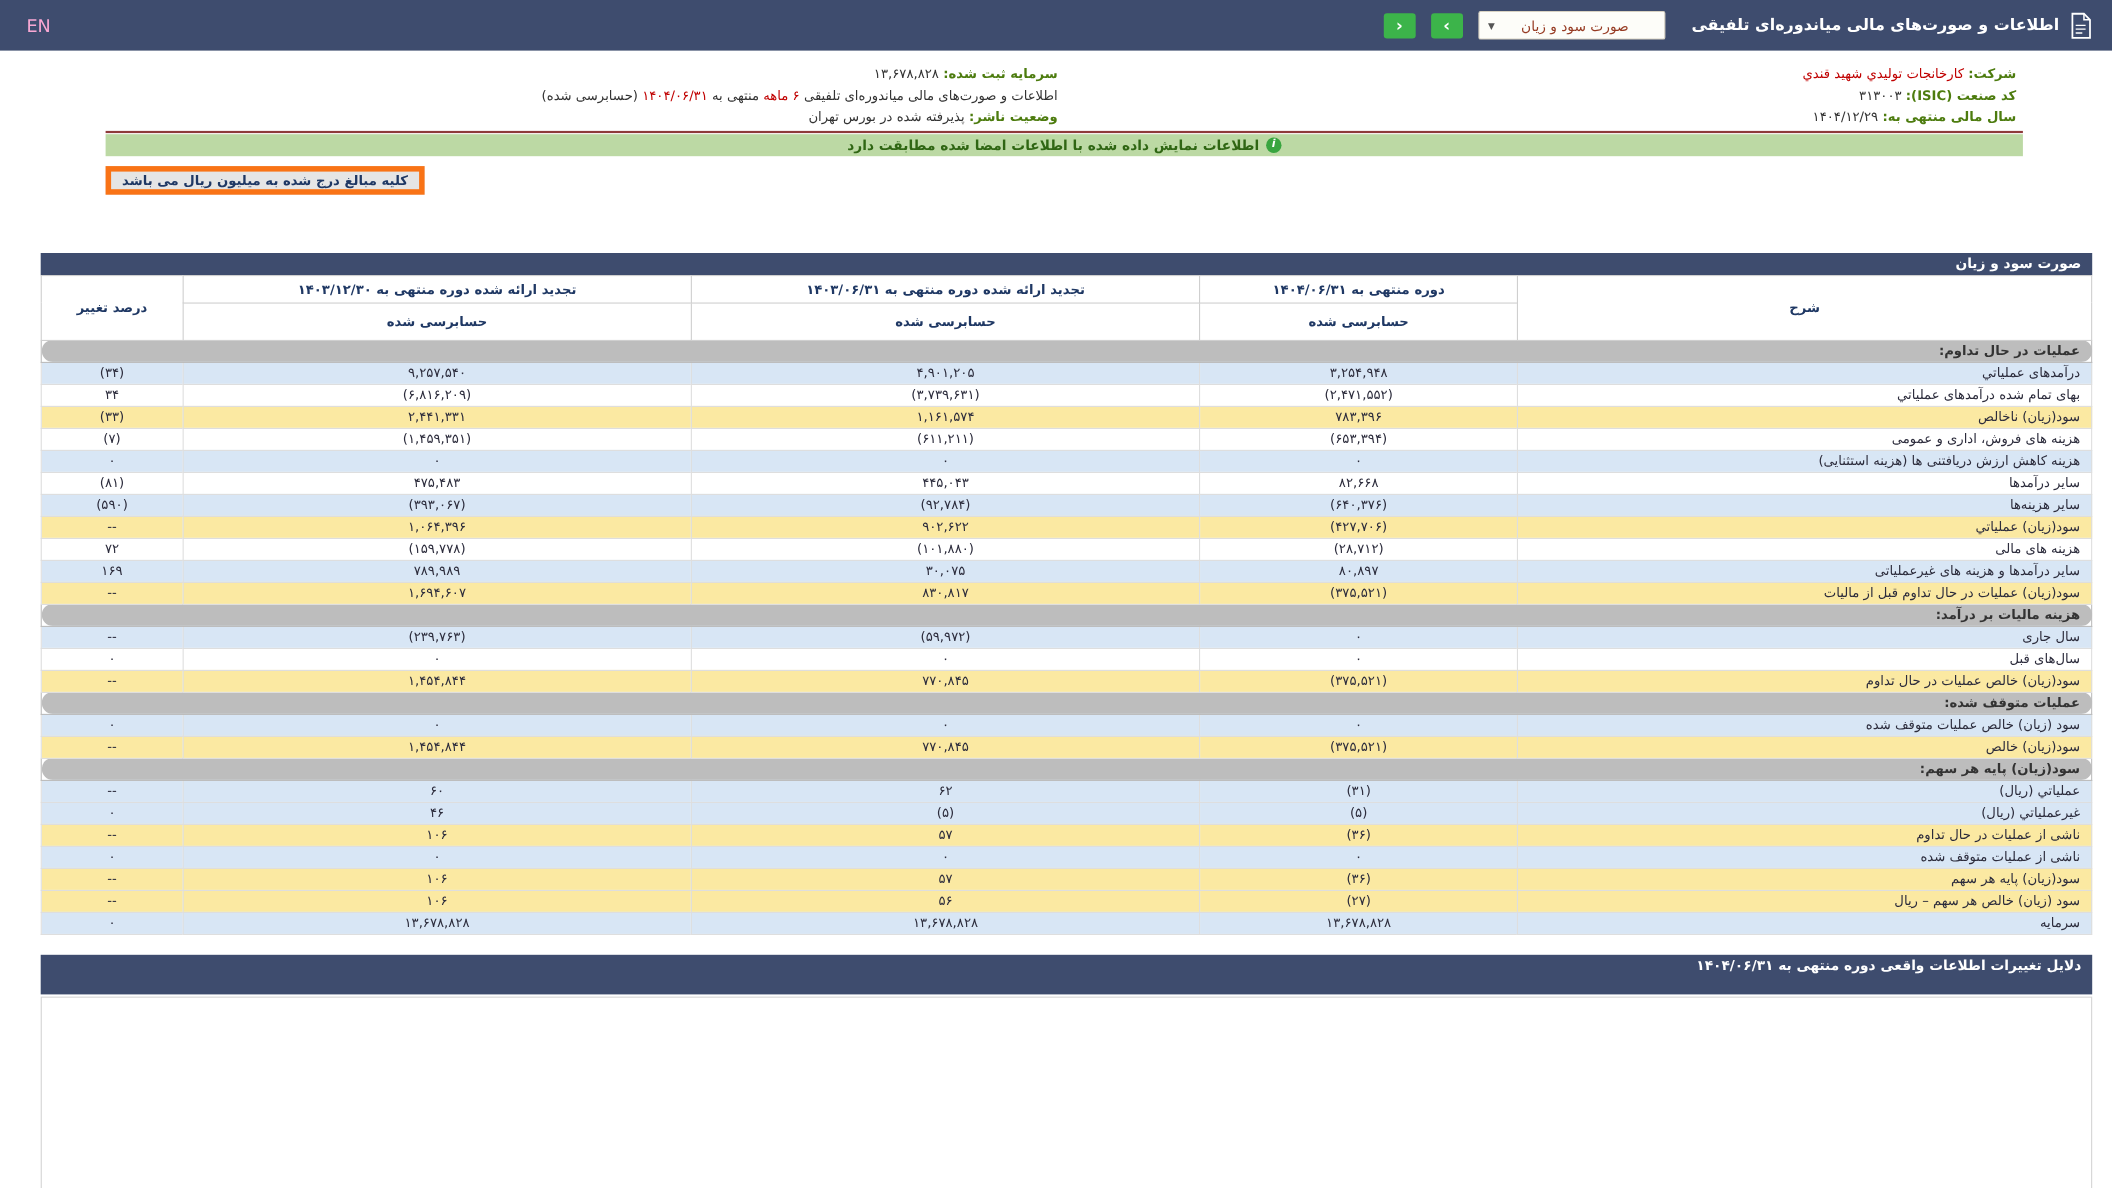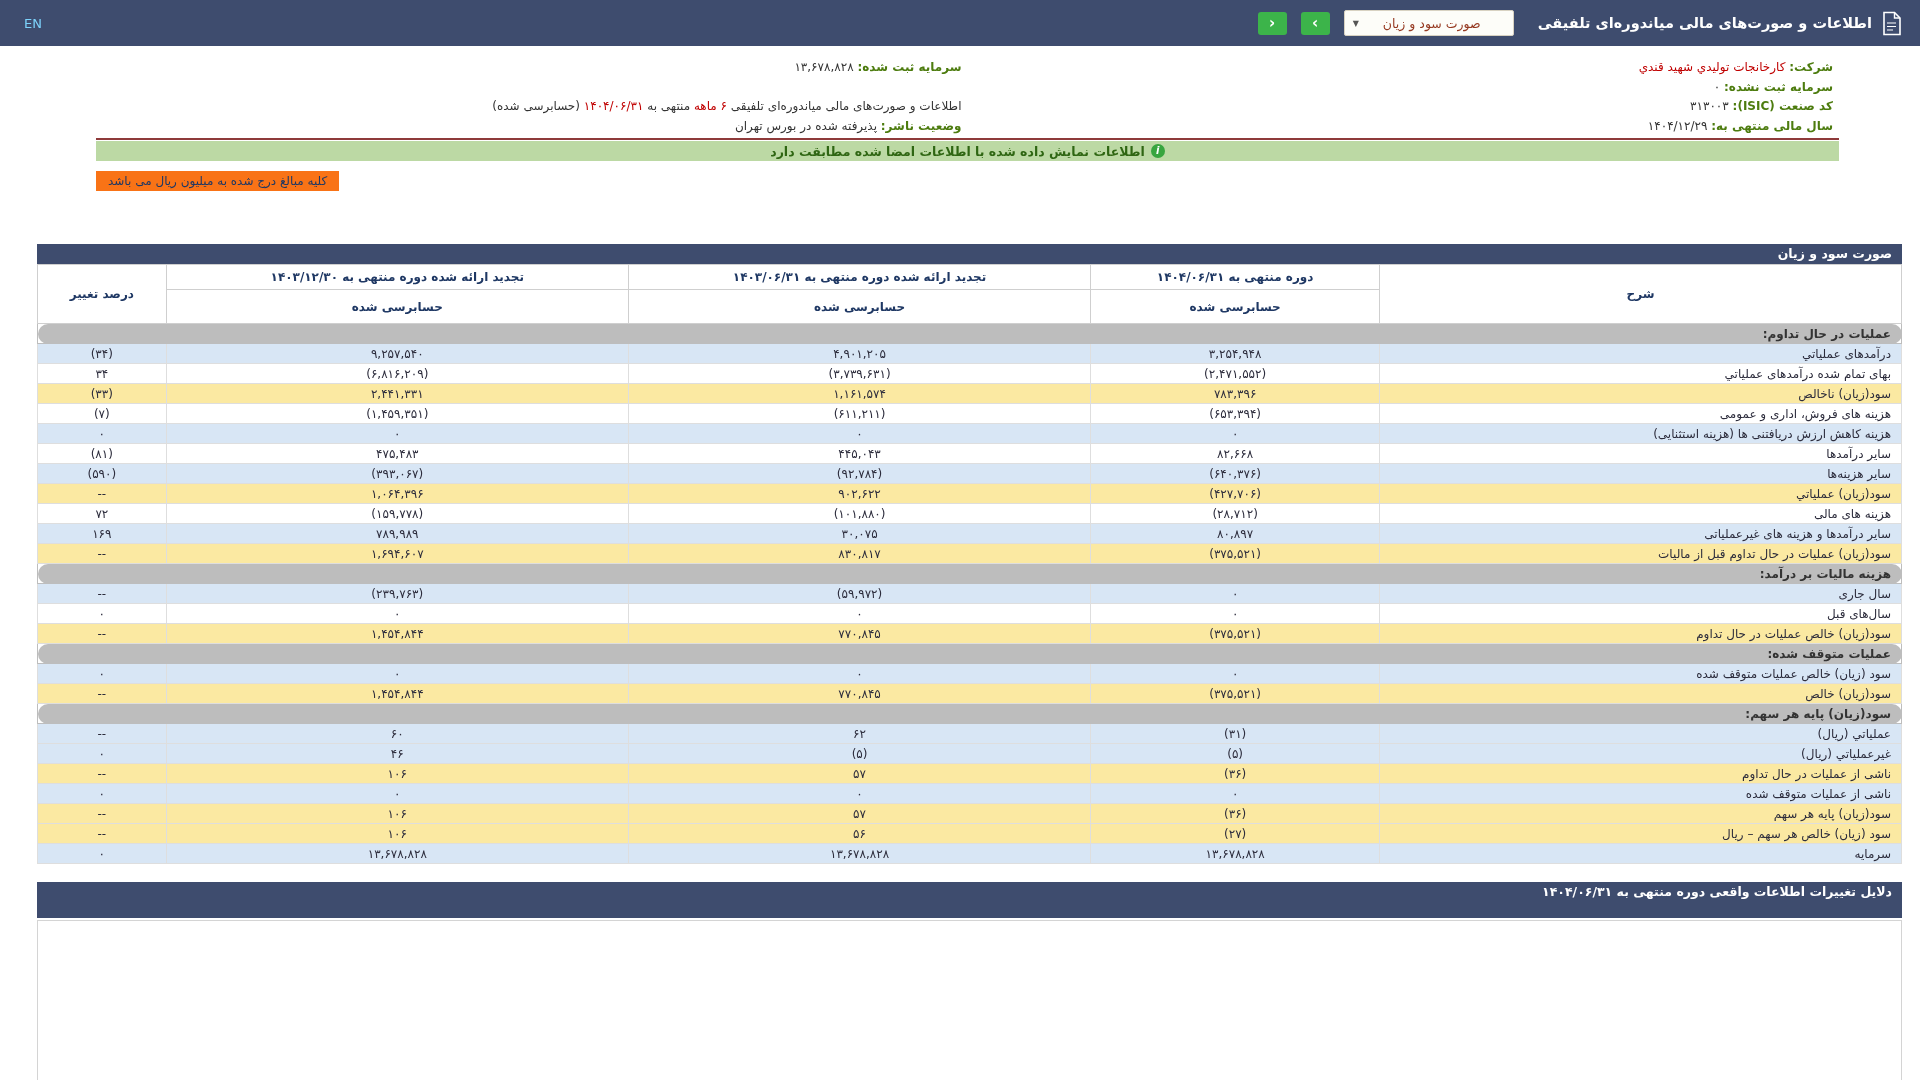--- a/index.html
+++ b/index.html
@@ -18,21 +18,21 @@
     border-radius: 2px; display: flex; align-items: center; padding: 0 8px;
     color: var(--dropdown_text, #963a22); font-size: 12.5px; cursor: pointer; margin-right: 14px;
   }
   .dropdown .dd-label { flex: 1; text-align: center; white-space: nowrap; }
   .dropdown .caret { font-size: 8px; color: #555; }
   .nav-btn {
     width: 29px; height: 23px; background: var(--green_btn, #3cb44a); border-radius: 3px;
     color: #fff; font-weight: bold; font-size: 15px; line-height: 21px;
     display: flex; align-items: center; justify-content: center; cursor: pointer; margin-right: 4px;
   }
-  .lang { margin-right: auto; color: #7dd3fc; font-size: 13px; cursor: pointer; padding: 4px 6px; }
+  .lang { margin-right: auto; color: #f9a8d4; font-size: 16px; cursor: pointer; padding: 4px 6px; }
 
   
   .info-wrap { margin: 12px 81px 0 96px; }
   .info-table { border-bottom: 2px solid var(--line_red, #8e3a3a); padding-bottom: 2px; }
   .info-row { display: flex; line-height: 19.5px; font-size: 12px; }
   .info-cell { flex: 1; padding: 0 6px; white-space: nowrap; }
   .ilabel { font-weight: bold; color: #4d7c0f; }
   .ivalue { color: #333; }
   .red { color: var(--neg_red, #c00000); }
   .company-link { cursor: pointer; }
@@ -42,22 +42,22 @@
     display: flex; align-items: center; justify-content: center; gap: 6px;
     color: var(--banner_text, #2f6613); font-size: 12.5px; font-weight: bold;
   }
   .info-circle {
     width: 14px; height: 14px; border-radius: 50%; background: #38a53f; color: #fff;
     font-size: 10px; font-weight: bold; line-height: 14px; text-align: center; font-style: italic;
   }
 
   .note-wrap { margin: 9px 81px 0 96px; text-align: left; }
   .note {
-    display: inline-block; direction: rtl; border: 2px solid #f97316; background: #f97316;
-    padding: 1px 10px; font-size: 12px; color: #1f3864;
+    display: inline-block; direction: rtl; border: 5px solid #f97316; background: #e5e5e5;
+    padding: 1px 10px; font-size: 12px; color: #1f3864; font-weight: bold;
   }
 
   
   .statement { margin: 53px 18px 0 37px; }
   .title-bar {
     background: var(--navy, #3e4c6e); color: #fff; height: 20px; line-height: 20px;
     padding-right: 10px; font-size: 12.5px; font-weight: bold;
   }
   table.fin { width: 100%; border-collapse: collapse; table-layout: fixed; border: 1px solid #c9c9c9; }
   table.fin th {
@@ -119,24 +119,20 @@
         <span class="ilabel">شرکت:</span>
         <span class="ivalue red company-link">کارخانجات تولیدي شهید قندي</span>
       </div>
       <div class="info-cell">
         <span class="ilabel">سرمایه ثبت شده:</span>
         <span class="ivalue">۱۳,۶۷۸,۸۲۸</span>
       </div>
     </div>
 
     <div class="info-row">
-      <div class="info-cell">
-        <span class="ilabel">سرمایه ثبت نشده:</span>
-        <span class="ivalue">۰</span>
-      </div>
     </div>
 
     <div class="info-row">
       <div class="info-cell">
         <span class="ilabel">کد صنعت (ISIC):</span>
         <span class="ivalue">۳۱۳۰۰۳</span>
       </div>
       <div class="info-cell">
         <span class="ivalue">اطلاعات و صورت‌های مالی میاندوره‌ای تلفیقی</span>
         <span class="ivalue red">۶ ماهه</span>

